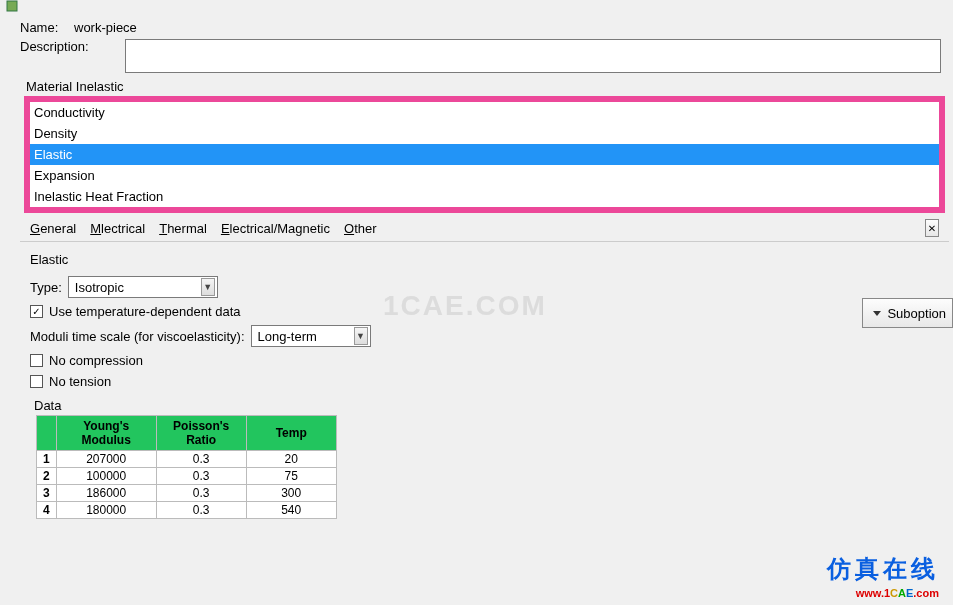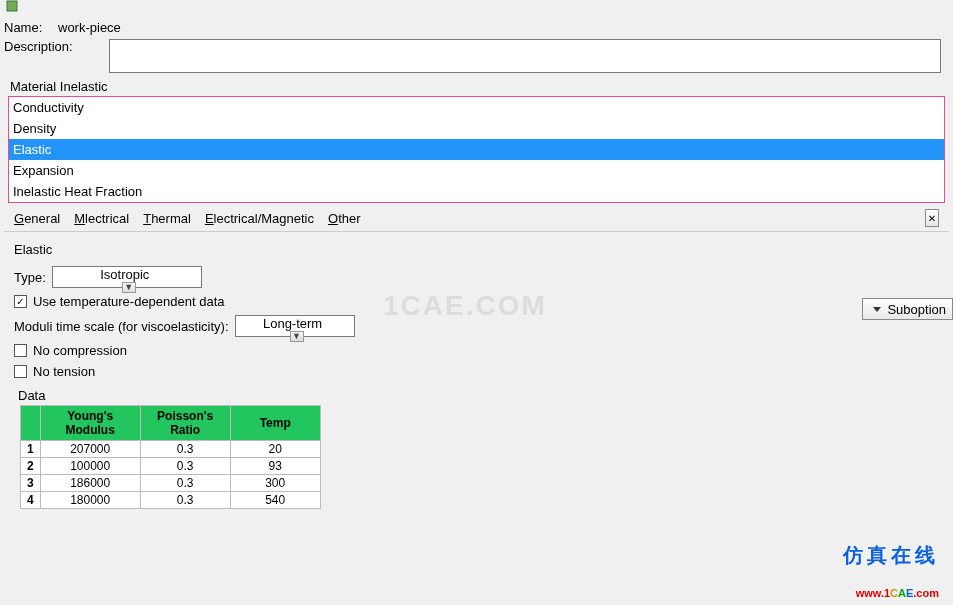--- a/index.html
+++ b/index.html
@@ -19,41 +19,41 @@
       padding: 0 6px;
       height: 12px;
       display: flex;
       align-items: flex-end;
     }
     .title-icon {
       width: 12px; height: 12px;
       margin-right: 6px;
       display: inline-block;
     }
-    .form-area { padding: 8px 4px 0 4px; }
+    .form-area { padding: 8px 4px 0 20px; }
     .row { display: flex; align-items: flex-start; margin-bottom: 4px; }
     .label { margin-right: 6px; }
     .name-label { width: 46px; }
     .name-value { padding-left: 2px; }
     .desc-input {
       flex: 1;
       height: 34px;
       border: 1px solid #7a7a7a;
       background: #fff;
       margin-left: 30px;
       margin-right: 8px;
     }
     .groupbox-label {
       margin-top: 6px;
       margin-bottom: 2px;
       padding-left: 6px;
     }
     .behaviors-list {
       margin: 0 4px;
-      border: 1px solid #ec4899;
+      border: 6px solid #ec4899;
       background: #fff;
     }
     .behavior-item {
       padding: 2px 4px;
       line-height: 17px;
       cursor: default;
     }
     .behavior-item.selected {
       background: #2294f7;
       color: #fff;
@@ -80,21 +80,20 @@
       display: flex; align-items: center;
       padding: 3px 8px 3px 10px;
       gap: 6px;
     }
     .dropdown {
       display: inline-flex; align-items: center;
       border: 1px solid #7a7a7a;
       background: #fff;
       height: 22px;
       padding: 0 2px 0 6px;
-      flex-direction: column;
     }
     .dropdown-text { flex: 1; padding-right: 8px; }
     .dropdown-btn {
       width: 14px; height: 18px;
       background: linear-gradient(#f5f5f5, #ddd);
       border: 1px solid #999;
       display: flex; align-items: center; justify-content: center;
     }
     .chev { font-size: 9px; color: #444; line-height: 1; }
     .checkbox {
@@ -124,21 +123,21 @@
     .spinner-btns div {
       flex: 1; width: 14px;
       background: linear-gradient(#f5f5f5, #ddd);
       display: flex; align-items: center; justify-content: center;
       font-size: 7px; color: #444;
     }
     .spinner-btns div:first-child { border-bottom: 1px solid #aaa; }
     .suboptions-btn {
       position: absolute;
       right: 0; top: 298px;
-      height: 22px;
+      height: 30px;
       border: 1px solid #888;
       background: linear-gradient(#fdfdfd, #e8e8e8);
       padding: 0 6px 0 10px;
       display: flex; align-items: center; gap: 6px;
     }
     .tri-down {
       width: 0; height: 0;
       border-left: 4px solid transparent;
       border-right: 4px solid transparent;
       border-top: 5px solid #333;
@@ -174,21 +173,21 @@
       color: rgba(170,170,170,0.28);
       letter-spacing: 2px;
       pointer-events: none;
     }
     .wm2 {
       position: absolute;
       right: 14px; bottom: 6px;
       text-align: right;
       pointer-events: none;
     }
-    .wm2a { color: #0a5fe0; font-size: 20px; font-weight: bold; letter-spacing: 4px; margin-bottom: 18px;}
+    .wm2a { color: #0a5fe0; font-size: 24px; font-weight: bold; letter-spacing: 4px; margin-bottom: 2px;}
     .wm2b { font-size: 11px; }
     .wm2b .r { color: #d00; font-weight: bold; }
     .wm2b .c { color: #c90; font-weight: bold; }
     .wm2b .a { color: #0a0; font-weight: bold; }
     .wm2b .e { color: #06c; font-weight: bold; }
   </style>
 </head>
 <body>
 
 <div class="title-bar">
@@ -290,21 +289,21 @@
         <tr>
           <td class="rownum-col">1</td>
           <td>207000</td>
           <td>0.3</td>
           <td>20</td>
         </tr>
         <tr>
           <td class="rownum-col">2</td>
           <td>100000</td>
           <td>0.3</td>
-          <td>93</td>
+          <td>75</td>
         </tr>
         <tr>
           <td class="rownum-col">3</td>
           <td>186000</td>
           <td>0.3</td>
           <td>300</td>
         </tr>
         <tr>
           <td class="rownum-col">4</td>
           <td>180000</td>

